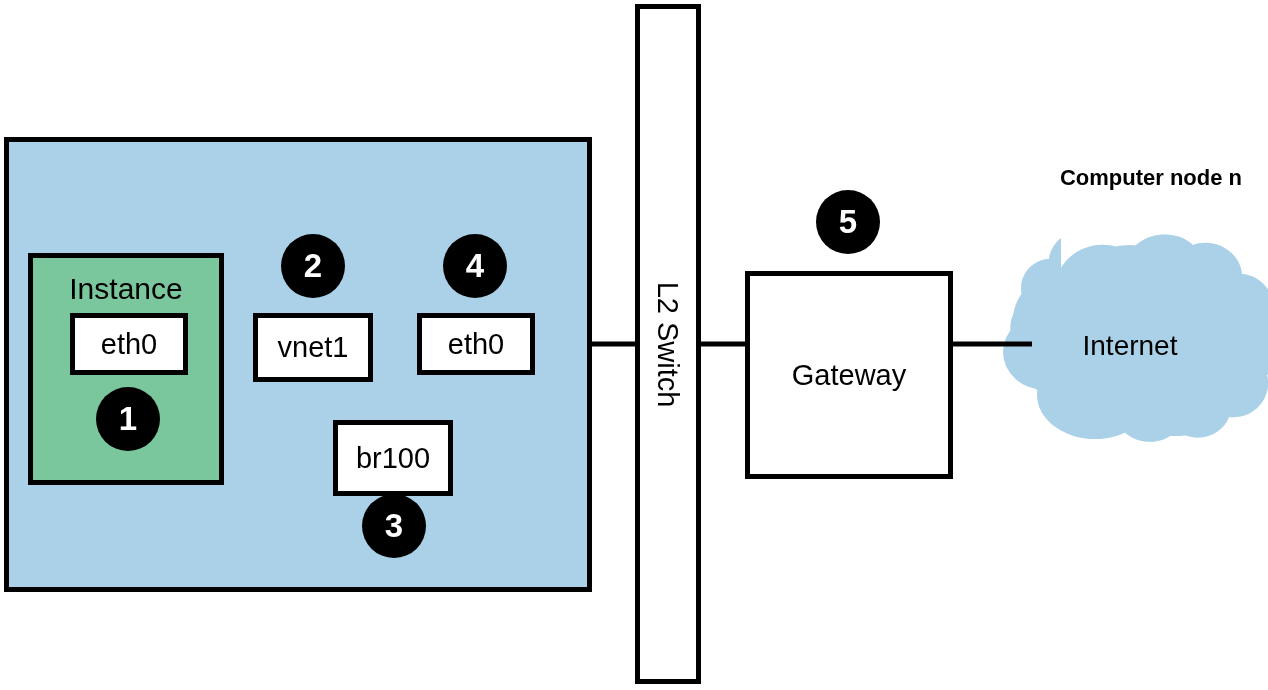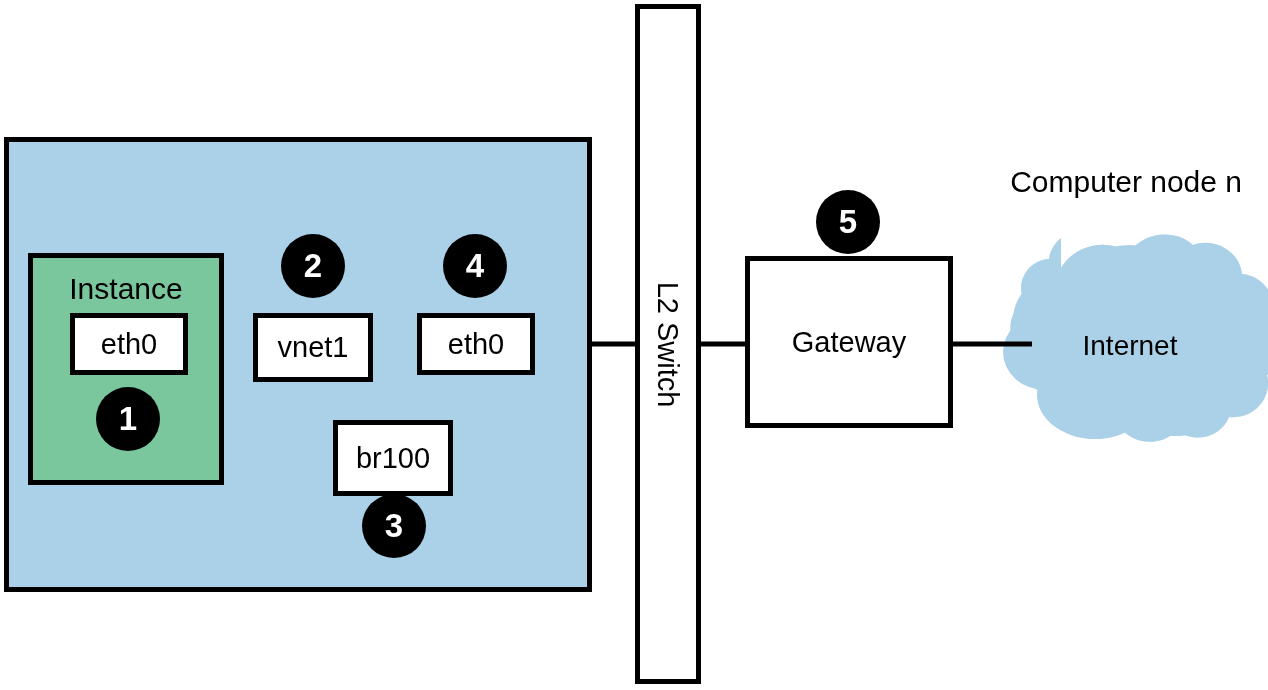--- a/index.html
+++ b/index.html
@@ -52,24 +52,25 @@
     height: 455px;
     box-sizing: border-box;
     background: #abd1e8;
     border: 5px solid #000000;
     z-index: 2;
   }
   #compute-node-title {
     position: absolute;
     right: 26px;
     top: 165px;
-    font-size: 30px;
+    font-size: 22px;
     color: #000000;
     white-space: nowrap;
     z-index: 4;
+    font-weight: bold;
   }
 
   
   #instance-panel {
     position: absolute;
     left: 28px;
     top: 253px;
     width: 196px;
     height: 232px;
     box-sizing: border-box;
@@ -86,21 +87,21 @@
     font-size: 30px;
     color: #000000;
     z-index: 4;
   }
 
   
   #instance-eth0 { left: 70px;  top: 313px; width: 118px; height: 62px; }
   #vnet1-box     { left: 253px; top: 313px; width: 120px; height: 69px; }
   #host-eth0     { left: 417px; top: 313px; width: 118px; height: 62px; }
   #br100-box     { left: 333px; top: 420px; width: 120px; height: 76px; }
-  #gateway-box   { left: 745px; top: 256px; width: 208px; height: 172px; }
+  #gateway-box   { left: 745px; top: 271px; width: 208px; height: 208px; }
 
   
   #l2-switch {
     position: absolute;
     left: 635px;
     top: 4px;
     width: 66px;
     height: 680px;
     box-sizing: border-box;
     background: #ffffff;

